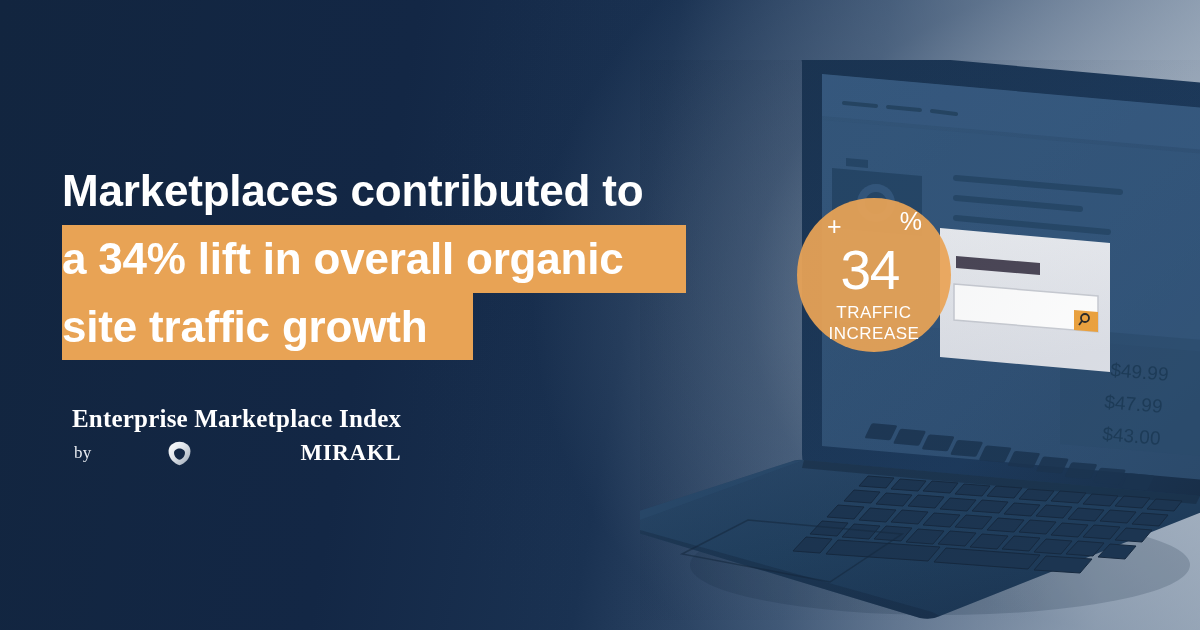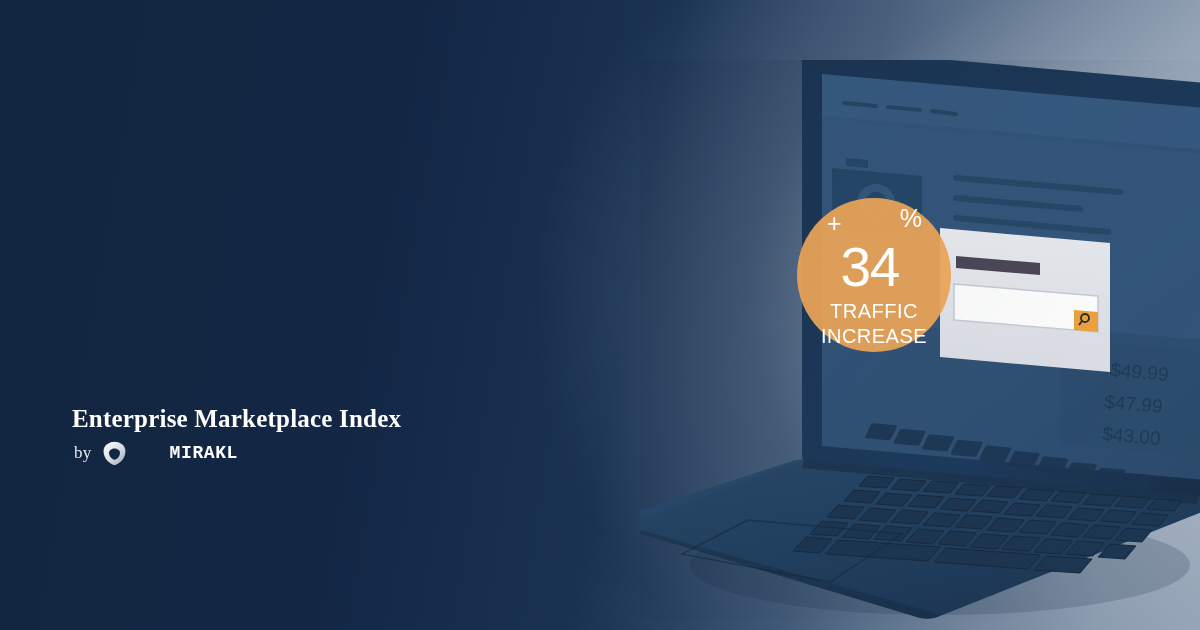--- a/index.html
+++ b/index.html
@@ -80,21 +80,21 @@
     margin-top: 40px;
   }
   .badge-percent {
     font-size: 25px;
     line-height: 1;
     margin-top: 4px;
     margin-left: 1px;
   }
   .badge-label {
     margin-top: 7px;
-    font-size: 20px;
+    font-size: 17px;
     line-height: 1.22;
     letter-spacing: 0.5px;
     font-weight: 400;
   }
   .badge-label span { display: block; }
 
   
   .headline {
     position: absolute;
     left: 62px;
@@ -133,33 +133,34 @@
     font-size: 25px;
     line-height: 1.15;
     color: #ffffff;
     letter-spacing: 0.2px;
   }
   .brand-by-row {
     display: flex;
     align-items: center;
     margin-top: 6px;
     margin-left: 2px;
+    justify-content: space-between;
   }
   .brand-by {
     font-family: "Liberation Serif", serif;
     font-size: 17px;
     color: #e6eaf0;
     margin-right: 9px;
     letter-spacing: 0.3px;
   }
   .brand-mark { width: 27px; height: 27px; margin-right: 8px; display:block; }
   .brand-name {
-    font-family: Liberation Mono, monospace;
+    font-family: Liberation Serif, serif;
     font-weight: 700;
-    font-size: 18px;
+    font-size: 23px;
     letter-spacing: 0.6px;
     color: #ffffff;
     margin-left: 34px;
   }
 </style>
 </head>
 <body>
 
 <div class="canvas">
 
@@ -365,20 +366,27 @@
       <span class="badge-plus">+</span>
       <span class="badge-number">34</span>
       <span class="badge-percent">%</span>
     </div>
     <div class="badge-label">
       <span>TRAFFIC</span>
       <span>INCREASE</span>
     </div>
   </div>
 
+  <div class="headline">
+    <div class="hl-block hl-block-1"></div>
+    <div class="hl-block hl-block-2"></div>
+    <span class="headline-line headline-text">Marketplaces contributed to</span>
+    <span class="headline-line headline-text">a 34% lift in overall organic</span>
+    <span class="headline-line headline-text">site traffic growth</span>
+  </div>
 
   <div class="brand">
     <div class="brand-title">Enterprise Marketplace Index</div>
     <div class="brand-by-row">
       <span class="brand-by">by</span>
       <svg class="brand-mark" viewBox="0 0 64 64">
         <defs>
           <linearGradient id="shieldGrad" x1="0" y1="0" x2="1" y2="1">
             <stop offset="0%" stop-color="#ffffff"></stop>
             <stop offset="45%" stop-color="#dfe4ea"></stop>

